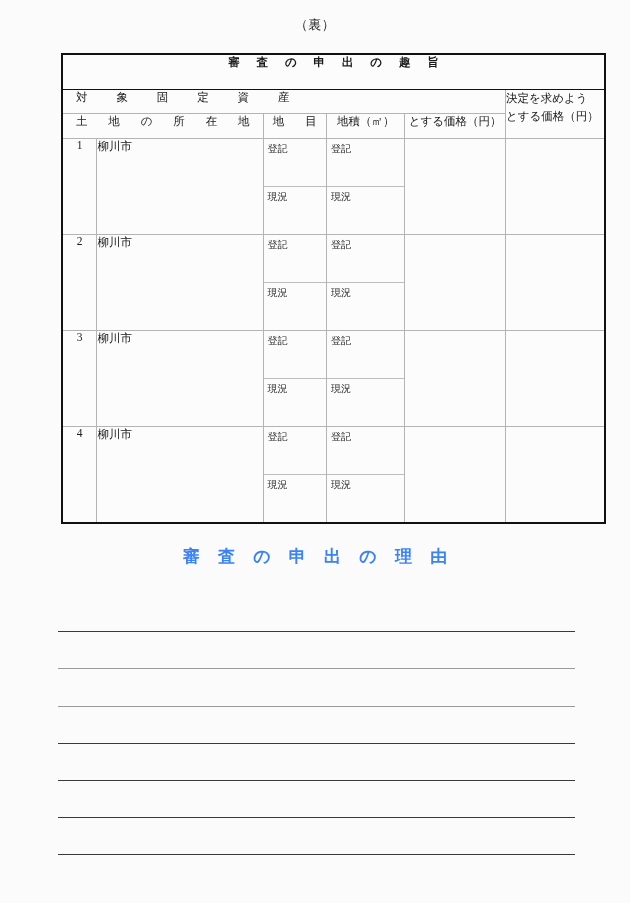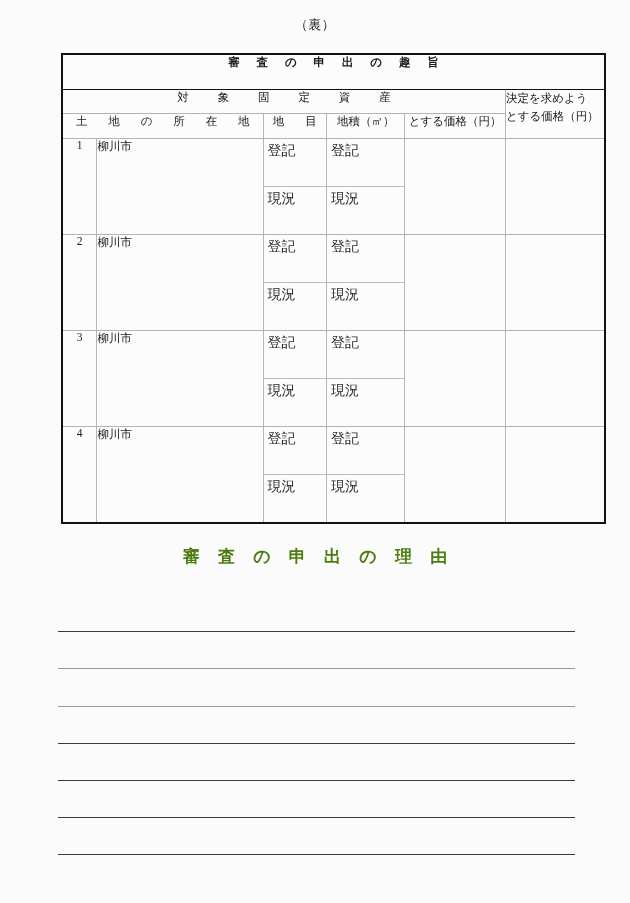--- a/index.html
+++ b/index.html
@@ -56,21 +56,20 @@
     vertical-align: middle;
     font-size: 18px;
     font-weight: bold;
     letter-spacing: 7px;
     text-indent: 7px;
     border-bottom: 1px solid #111 !important;
   }
 
   .group-cell {
     height: 23px;
-    text-align: center;
     vertical-align: middle;
     font-size: 13px;
     letter-spacing: 13px;
     text-indent: 13px;
   }
 
   .subhead-cell {
     height: 24px;
     text-align: center;
     vertical-align: middle;
@@ -119,21 +118,21 @@
     border-collapse: collapse;
     table-layout: fixed;
     height: 100%;
   }
   .split-inner td {
     border: 0;
     border-bottom: 1px solid #bdbdbd;
     height: 44px;
     padding: 3px 0 0 4px;
     vertical-align: top;
-    font-size: 14px;
+    font-size: 10px;
     color: #2b2b2b;
     margin-top: 22px;
   }
   .split-inner tr:last-child td {
     border-bottom: 0;
   }
   .blank-cell {
     vertical-align: top;
   }
 
@@ -141,21 +140,21 @@
   .reason-title {
     position: absolute;
     left: 0;
     top: 545px;
     width: 630px;
     text-align: center;
     font-size: 17px;
     font-weight: bold;
     letter-spacing: 7px;
     text-indent: 7px;
-    color: #4d7c0f;
+    color: #3b82f6;
   }
 
   .reason-lines {
     position: absolute;
     left: 58px;
     top: 595px;
     width: 517px;
   }
   .reason-lines .rline {
     height: 36.2px;

